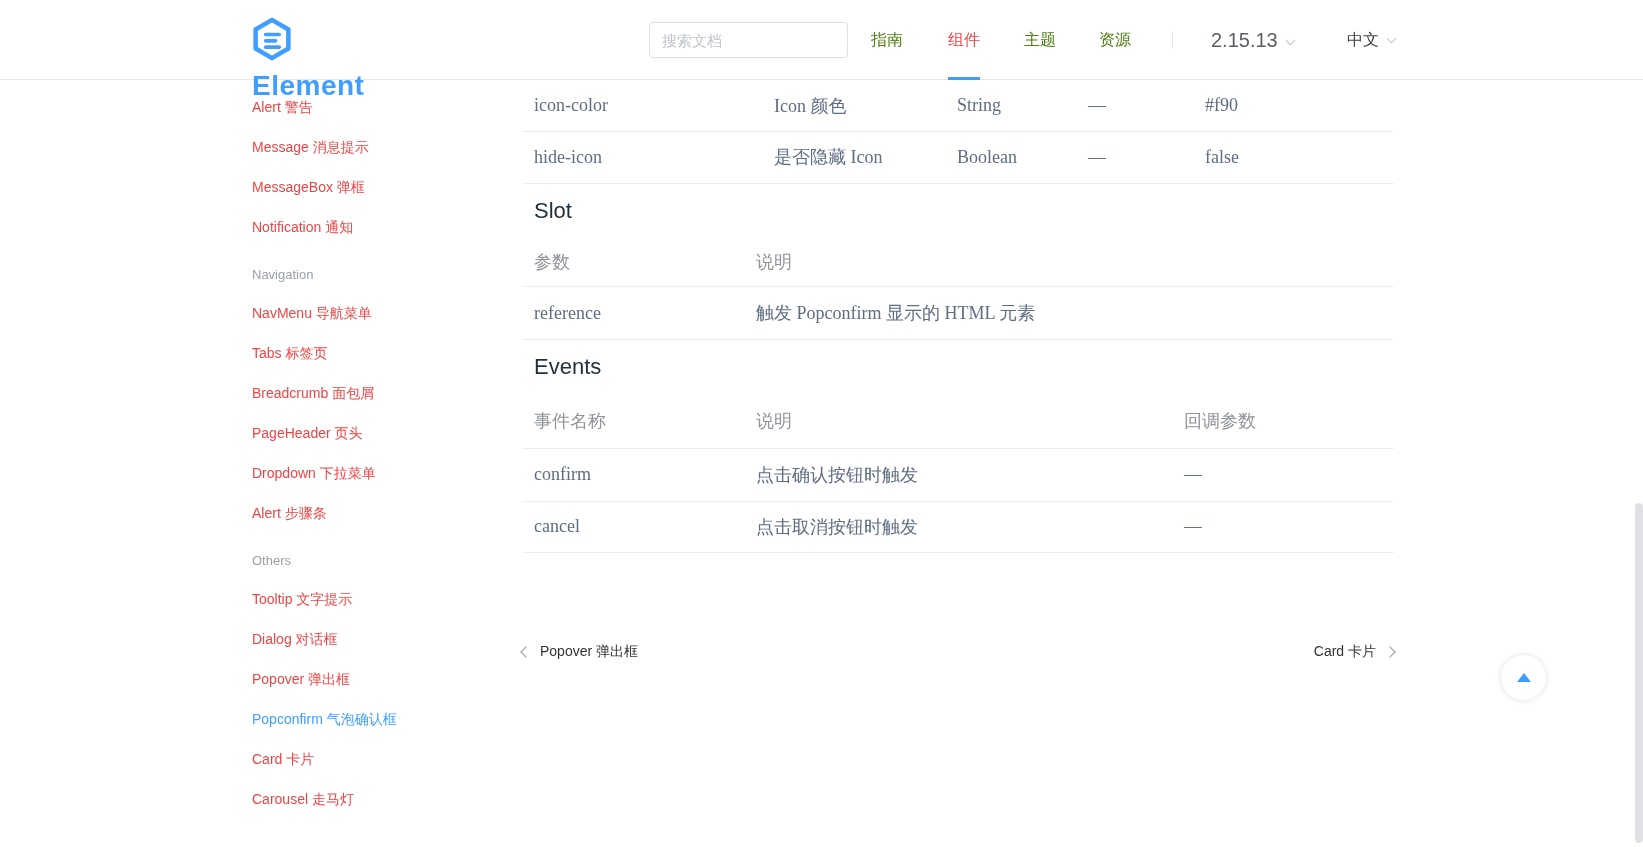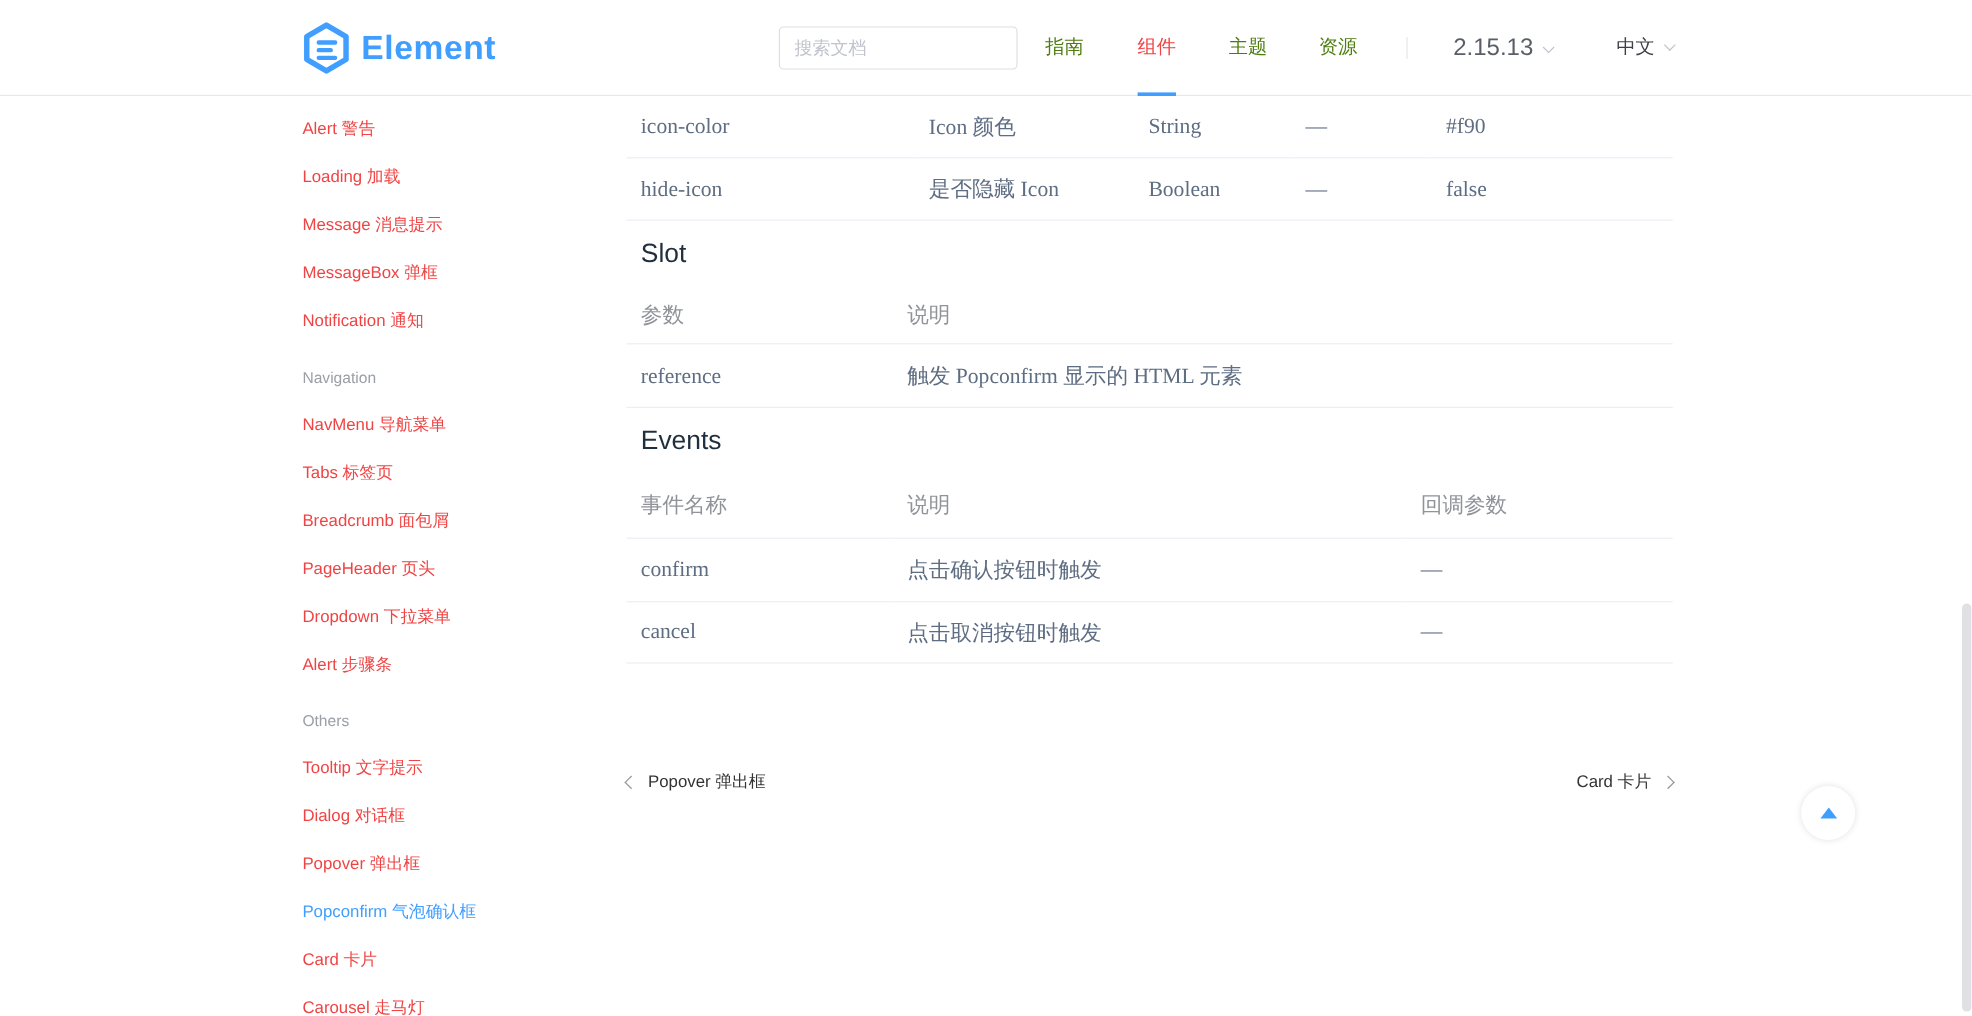--- a/index.html
+++ b/index.html
@@ -7,21 +7,21 @@
   body {
     width:1643px; height:847px; position:relative; overflow:hidden;
     background:#ffffff; font-family:"Liberation Sans","DejaVu Sans",sans-serif;
   }
 
   
   .header {
     position:absolute; top:0; left:0; width:1643px; height:80px;
     background:#fff; border-bottom:1px solid #e8e8e8; z-index:10;
   }
-  .logo { position:absolute; left:252px; top:17px; height:46px; display:flex; align-items:center; gap:9px; cursor:pointer; }
+  .logo { position:absolute; left:252px; top:17px; height:46px; display:flex; align-items:flex-start; gap:9px; cursor:pointer;flex-direction:column; }
   .logo-text { font-size:28px; font-weight:bold; color:#409eff; letter-spacing:.5px; }
   .search-input {
     position:absolute; left:649px; top:22px; width:199px; height:36px;
     border:1px solid #dcdfe6; border-radius:4px; padding:0 12px; font-size:15px;
     color:#333; outline:none; font-family:inherit; background:#fff;
   }
   .search-input::placeholder { color:#c0c4cc; }
   .nav-link {
     position:absolute; top:0; height:80px; line-height:80px; font-size:16px;
     color:#4d7c0f; cursor:pointer; white-space:nowrap;
@@ -107,21 +107,20 @@
     <span>2.15.13</span><span class="chev-down"></span>
   </div>
   <div class="lang-sel">
     <span>中文</span><span class="chev-down"></span>
   </div>
 </div>
 
 <div class="sidebar">
   <ul>
     <li class="side-item">Alert 警告</li>
-    <li class="side-item">Loading 加载</li>
     <li class="side-item">Message 消息提示</li>
     <li class="side-item">MessageBox 弹框</li>
     <li class="side-item">Notification 通知</li>
     <li class="side-group">Navigation</li>
     <li class="side-item">NavMenu 导航菜单</li>
     <li class="side-item">Tabs 标签页</li>
     <li class="side-item">Breadcrumb 面包屑</li>
     <li class="side-item">PageHeader 页头</li>
     <li class="side-item">Dropdown 下拉菜单</li>
     <li class="side-item">Alert 步骤条</li>

